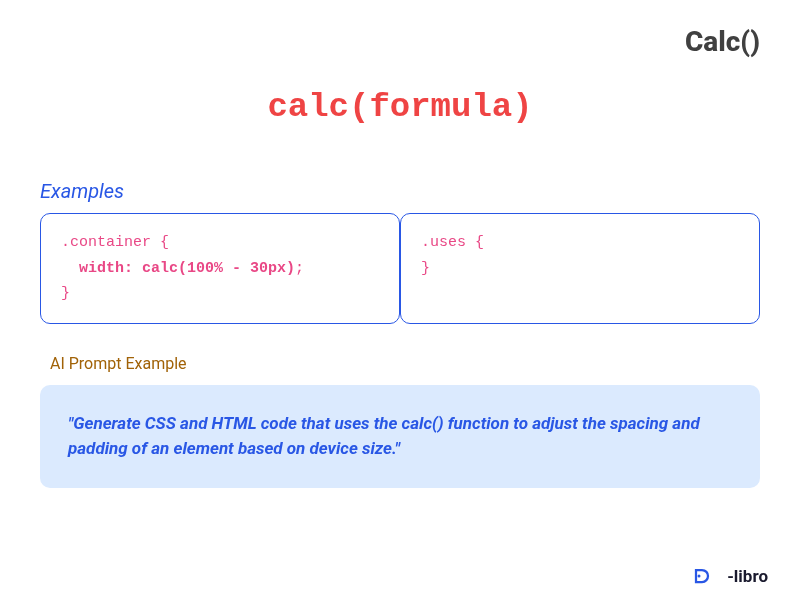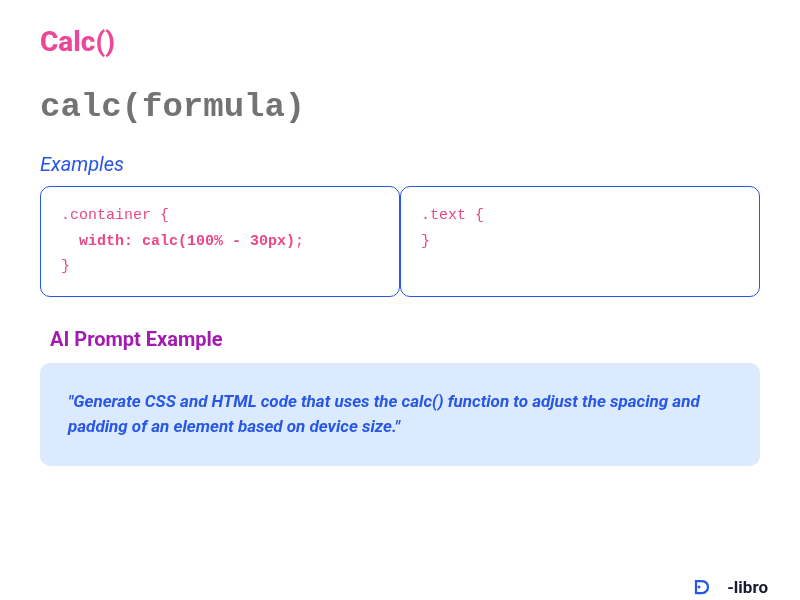--- a/index.html
+++ b/index.html
@@ -9,34 +9,34 @@
     }
     body {
       font-family: -apple-system, BlinkMacSystemFont, 'Segoe UI', Roboto, sans-serif;
       background: #ffffff;
       width: 800px;
       height: 600px;
       padding: 20px 40px;
       position: relative;
     }
     .title {
-      text-align: left;
+      text-align: right;
       font-size: 28px;
       font-weight: 800;
-      color: #ec4899;
+      color: #404040;
       margin-top: 5px;
       margin-bottom: 30px;
     }
     .syntax {
-      text-align: left;
+      text-align: center;
       font-family: 'Courier New', monospace;
       font-size: 34px;
       font-weight: 700;
-      color: #737373;
-      margin-bottom: 26px;
+      color: #ef4444;
+      margin-bottom: 53px;
     }
     .section-heading {
       font-size: 20px;
       font-weight: 400;
       color: #2957e5;
       margin-bottom: 10px;
       font-style: italic;
     }
     .examples-row {
       display: flex;
@@ -57,41 +57,41 @@
     }
     .code-box .nosemi {
       font-weight: 400;
     }
     .indent {
       display: inline-block;
       padding-left: 18px;
       text-align: center;
     }
     .ai-heading {
-      font-size: 20px;
-      font-weight: 700;
-      color: #a21caf;
+      font-size: 16px;
+      font-weight: 400;
+      color: #a16207;
       margin-left: 10px;
       margin-bottom: 12px;
     }
     .prompt-box {
       background: #dbeafe;
       border-radius: 10px;
       padding: 26px 28px;
     }
     .prompt-text {
       font-style: italic;
       font-weight: 700;
       font-size: 17px;
       line-height: 1.5;
       color: #2957e5;
     }
     .brand {
       position: absolute;
-      bottom: 3px;
+      bottom: 14px;
       right: 32px;
       display: flex;
       align-items: center;
       gap: 16px;
     }
     .brand-icon {
       width: 18px;
       height: 18px;
     }
     .brand-text {
@@ -109,21 +109,21 @@
 
 <div class="section-heading">Examples</div>
 
 <div class="examples-row">
   <div class="code-box">
     <div>.container {</div>
     <div><span class="indent bold">width: calc(100% - 30px)</span><span class="nosemi">;</span></div>
     <div>}</div>
   </div>
   <div class="code-box">
-    <div>.text {</div>
+    <div>.uses {</div>
     <div>}</div>
   </div>
 </div>
 
 <div class="ai-heading">AI Prompt Example</div>
 
 <div class="prompt-box">
   <div class="prompt-text">"Generate CSS and HTML code that uses the calc() function to adjust the spacing and padding of an element based on device size."</div>
 </div>
 

